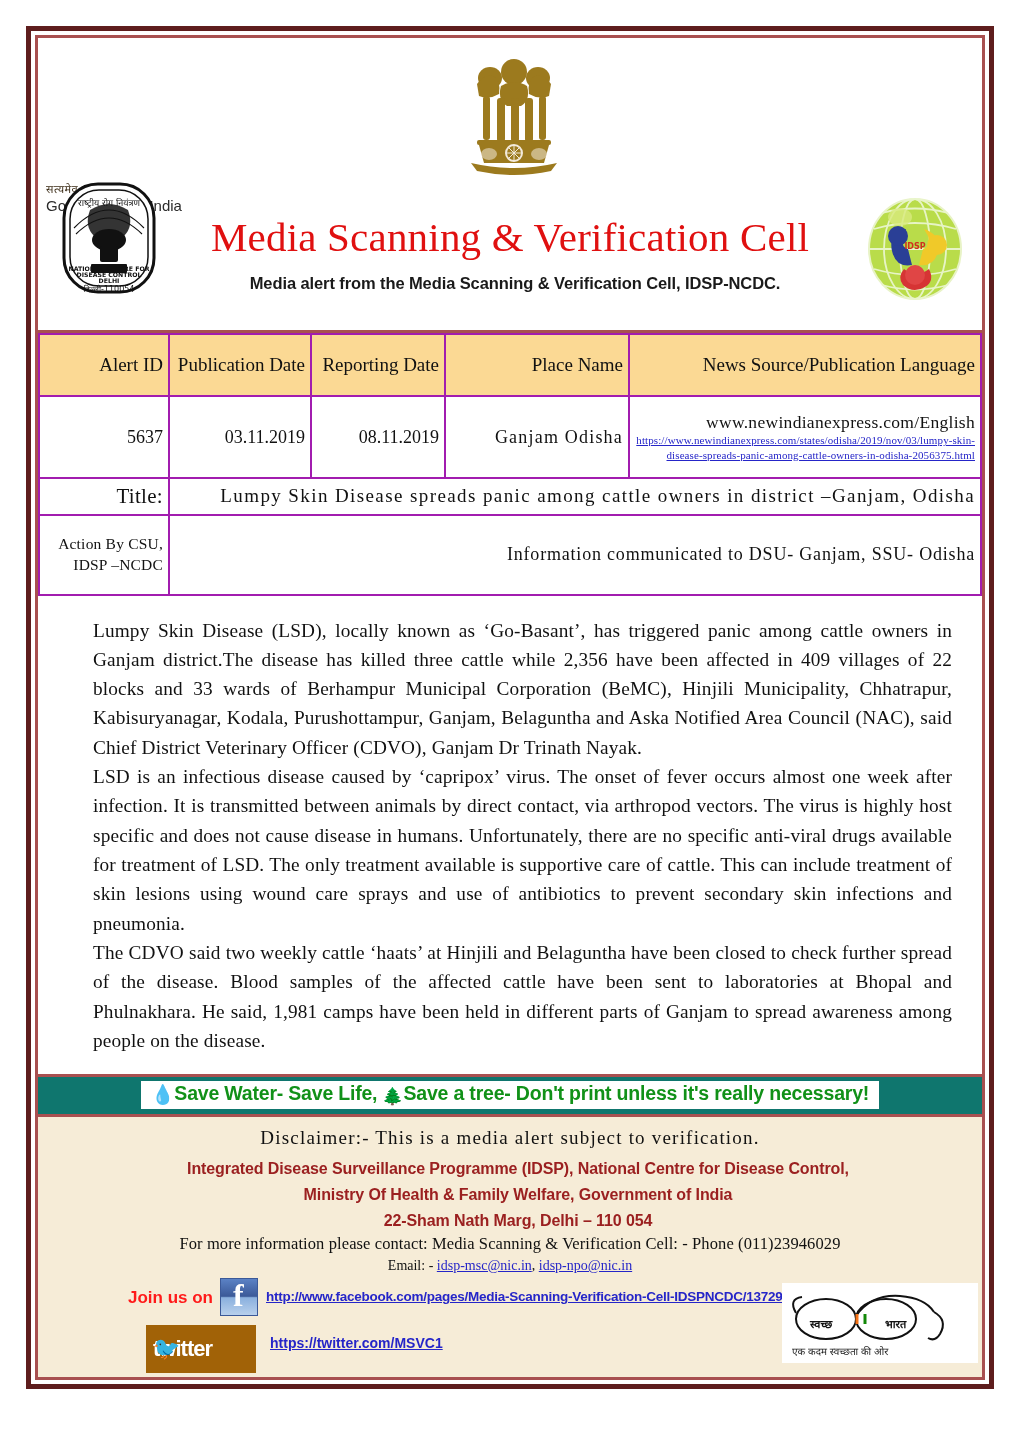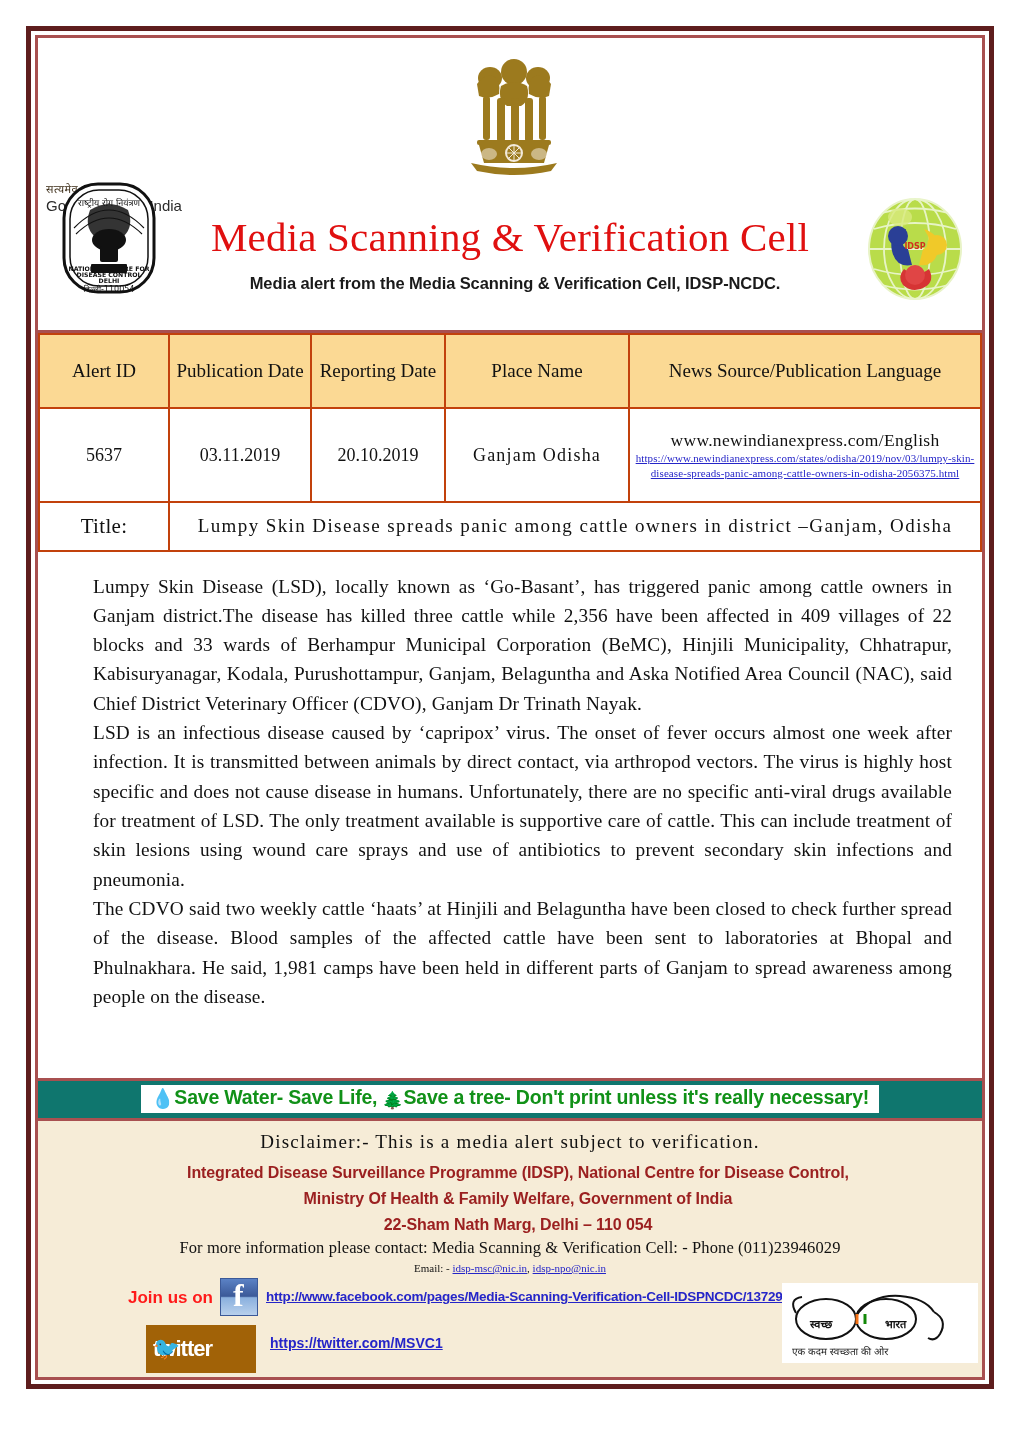--- a/index.html
+++ b/index.html
@@ -101,24 +101,24 @@
   }
 
   
   .meta-table {
     width: 100%;
     border-collapse: collapse;
     table-layout: fixed;
     font-family: "Liberation Serif", serif;
   }
   .meta-table td, .meta-table th {
-    border: 2px solid #c2410c;
-    padding: 9px 5px;
+    border: 2px solid #a21caf;
+    padding: 3px 5px;
     vertical-align: middle;
-    text-align: center;
+    text-align: right;
     color: #111;
   }
   .th-row th {
     background: #fbd994;
     font-weight: normal;
     font-size: 19px;
     line-height: 1.08;
     height: 54px;
   }
   .data-row td { height: 74px; font-size: 18px; }
@@ -234,21 +234,21 @@
     margin-left: 16px;
   }
   .contact-line {
     font-family: "Liberation Serif", serif;
     font-size: 16.5px;
     color: #111;
     letter-spacing: .1px;
   }
   .email-line {
     font-family: "Liberation Serif", serif;
-    font-size: 11px;
+    font-size: 14px;
     color: #111;
     margin-top: 4px;
   }
   .email-line a {
     color: #2525c8;
     text-decoration: underline;
   }
 
   .social-row {
     position: relative;
@@ -465,30 +465,34 @@
           <tr class="th-row">
       <th style="width:118px">Alert  ID</th>
       <th style="width:130px">Publication Date</th>
       <th style="width:122px">Reporting Date</th>
       <th style="width:172px">Place Name</th>
       <th>News Source/Publication Language</th>
     </tr>
     <tr class="data-row">
       <td>5637</td>
       <td>03.11.2019</td>
-      <td>20.10.2019</td>
+      <td>08.11.2019</td>
       <td class="place-cell">Ganjam Odisha</td>
       <td>
         <div class="src-top">www.newindianexpress.com/English</div>
         <a class="src-link" href="#">https://www.newindianexpress.com/states/odisha/2019/nov/03/lumpy-skin-disease-spreads-panic-among-cattle-owners-in-odisha-2056375.html</a>
       </td>
     </tr>
     <tr>
       <td class="title-label-cell">Title:</td>
       <td class="title-value-cell" colspan="4">Lumpy Skin Disease spreads panic among cattle owners in district –Ganjam, Odisha</td>
+    </tr>
+    <tr>
+      <td class="action-label-cell">Action By CSU, IDSP –NCDC</td>
+      <td class="action-value-cell" colspan="4">Information communicated to DSU- Ganjam, SSU- Odisha</td>
     </tr>
   </tbody>
       </table>
 
   <div class="body-wrap">
     <p class="body-para">Lumpy Skin Disease (LSD), locally known as ‘Go-Basant’, has triggered panic among cattle owners in Ganjam district.The disease has killed three cattle while 2,356 have been affected in 409 villages of 22 blocks and 33 wards of Berhampur Municipal Corporation (BeMC), Hinjili Municipality, Chhatrapur, Kabisuryanagar, Kodala, Purushottampur, Ganjam, Belaguntha and Aska  Notified Area Council (NAC), said Chief District Veterinary Officer (CDVO), Ganjam Dr Trinath Nayak.</p>
     <p class="body-para">LSD is an infectious disease caused by ‘capripox’ virus. The onset of fever occurs almost one week after infection. It is transmitted between animals by direct contact, via arthropod vectors. The virus is highly host specific and does not cause disease in humans. Unfortunately, there are no specific anti-viral drugs available for treatment of LSD. The only treatment available is supportive care of cattle. This can include treatment of skin lesions using wound care sprays and use of antibiotics to prevent secondary skin infections and pneumonia.</p>
     <p class="body-para">The CDVO said two weekly cattle ‘haats’ at Hinjili and Belaguntha have been closed to check further spread of the disease. Blood samples of the affected cattle have been sent to laboratories at Bhopal and Phulnakhara. He said, 1,981 camps have been held in different parts of Ganjam to spread awareness among people on the disease.</p>
   </div>
 

